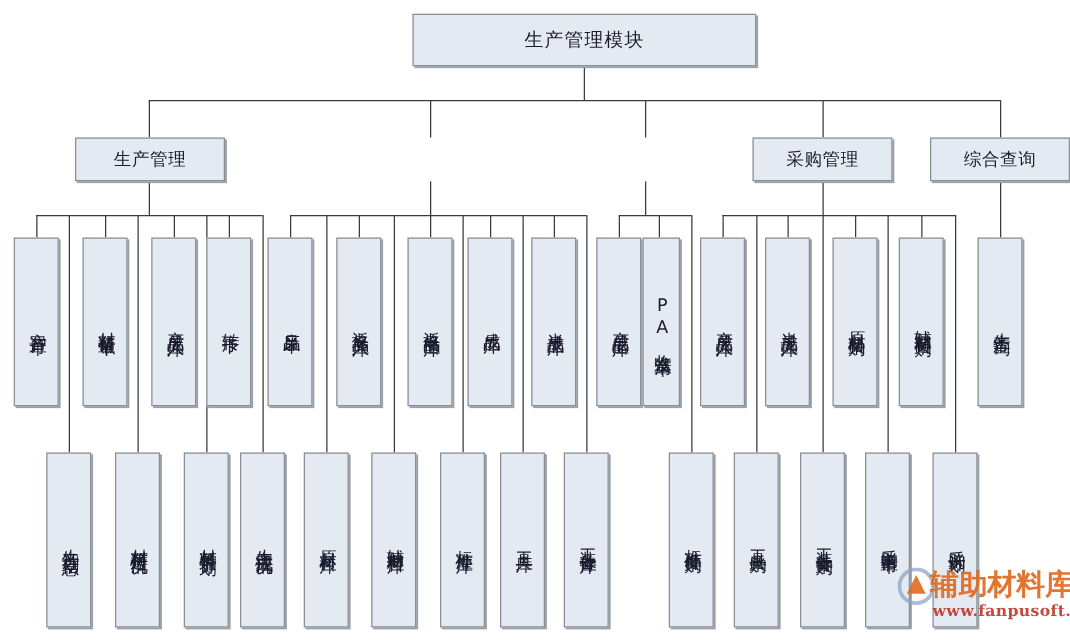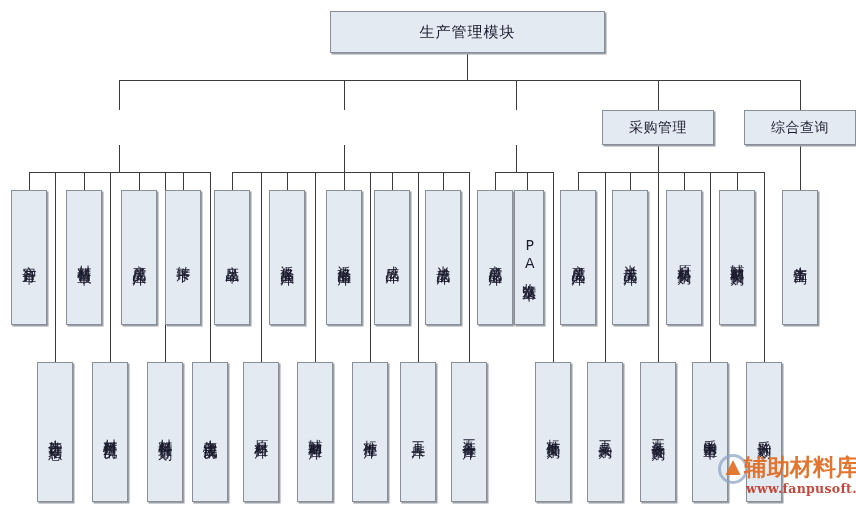--- a/index.html
+++ b/index.html
@@ -157,20 +157,23 @@
   <div class="ln v" style="left:737px; top:172px; height:18px;"></div>
   <div class="ln v" style="left:764px; top:172px; height:190px;"></div>
 
   <div class="ln v" style="left:800px; top:145px; height:27px;"></div>
   <div class="ln v" style="left:800px; top:172px; height:18px;"></div>
 
   <div class="node root" style="left:330px; top:11px; width:275px; height:42px;">
     <span class="txt">生产管理模块</span>
   </div>
 
+  <div class="node lvl2" style="left:60px; top:110px; width:120px; height:35px;">
+    <span class="txt">生产管理</span>
+  </div>
   <div class="node lvl2" style="left:602px; top:110px; width:112px; height:35px;">
     <span class="txt">采购管理</span>
   </div>
   <div class="node lvl2" style="left:744px; top:110px; width:112px; height:35px;">
     <span class="txt">综合查询</span>
   </div>
 
   <div class="node leaf" style="left:11px; top:190px; width:36px; height:135px;">
     <span class="txt">客户订单</span>
   </div>

